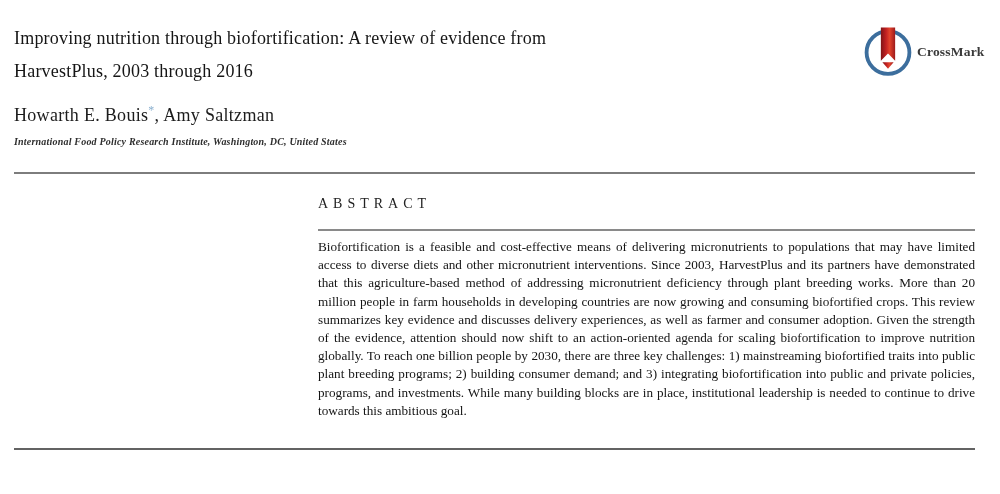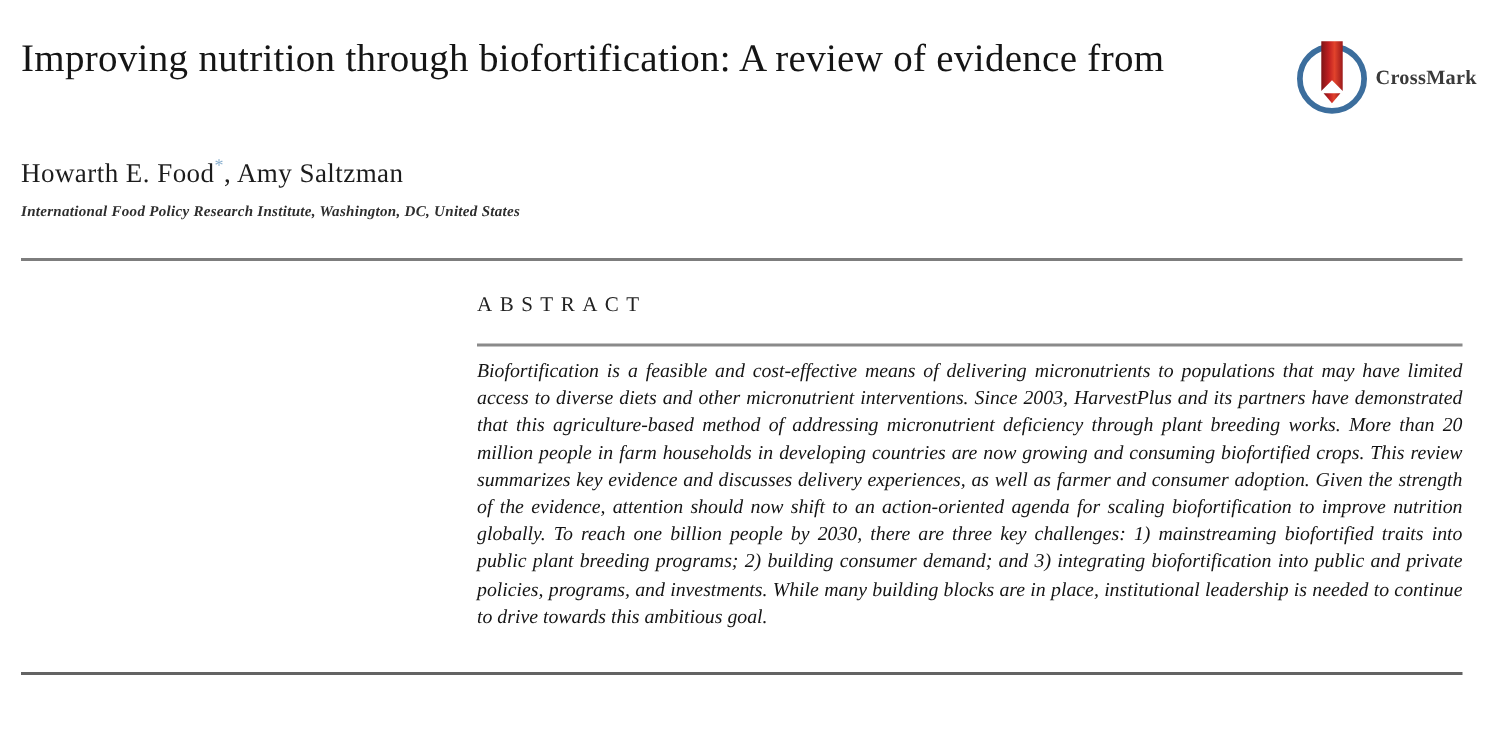--- a/index.html
+++ b/index.html
@@ -8,21 +8,21 @@
     background: #ffffff;
     position: relative;
     overflow: hidden;
     font-family: "Liberation Serif", "DejaVu Serif", serif;
     color: #1a1a1a;
   }
   .abs { position: absolute; }
 
   .title {
     left: 14px; top: 22px; width: 960px;
-    font-size: 26px; line-height: 33px;
+    font-size: 18px; line-height: 33px;
     color: #151515;
     letter-spacing: 0.2px;
   }
 
   .crossmark-badge {
     left: 864px; top: 26px;
     display: flex; align-items: center;
     cursor: pointer;
     font-weight: bold;
   }
@@ -59,28 +59,28 @@
     font-size: 14px; color: #222222;
     letter-spacing: 5px;
     text-align: right;
   }
 
   .abstract-body {
     left: 318px; top: 238px; width: 657px;
     font-size: 13.2px; line-height: 18.2px;
     text-align: justify;
     color: #141414;
-    font-style: italic;
   }
 </style>
 </head>
 <body>
 
 <h1 class="abs title" style="margin:0; font-weight:normal;">
   <div>Improving nutrition through biofortification: A review of evidence from</div>
+  <div>HarvestPlus, 2003 through 2016</div>
 </h1>
 
 <div class="abs crossmark-badge">
   <span>
     <svg width="48" height="51" viewBox="0 0 94 100" aria-hidden="true">
       <defs>
         <linearGradient id="cm-red" x1="0" y1="0" x2="1" y2="0">
           <stop offset="0" stop-color="#7e1416"></stop>
           <stop offset="0.35" stop-color="#c01f21"></stop>
           <stop offset="0.62" stop-color="#e2432c"></stop>
@@ -89,21 +89,21 @@
       </defs>
       <circle cx="47" cy="52" r="42" fill="#ffffff" stroke="#3c6e9d" stroke-width="7.5"></circle>
       <polygon points="33,3 61,3 61,68 47,54 33,68" fill="url(#cm-red)"></polygon>
       <polygon points="36,71 58,71 47,84" fill="url(#cm-red)"></polygon>
     </svg>
   </span>
   <span class="crossmark-label">CrossMark</span>
 </div>
 
 <div class="abs authors">
-  <span>Howarth E. Food</span><sup class="footnote-marker">*</sup><span>, </span><span>Amy Saltzman</span>
+  <span>Howarth E. Bouis</span><sup class="footnote-marker">*</sup><span>, </span><span>Amy Saltzman</span>
 </div>
 
 <div class="abs affiliation">International Food Policy Research Institute, Washington, DC, United States</div>
 
 <div class="abs rule rule-top"></div>
 
 <div class="abs abstract-heading">ABSTRACT</div>
 <div class="abs rule-abstract"></div>
 <div class="abs abstract-body">Biofortification is a feasible and cost-effective means of delivering micronutrients to populations that may have limited access to diverse diets and other micronutrient interventions. Since 2003, HarvestPlus and its partners have demonstrated that this agriculture-based method of addressing micronutrient deficiency through plant breeding works. More than 20 million people in farm households in developing countries are now growing and consuming biofortified crops. This review summarizes key evidence and discusses delivery experiences, as well as farmer and consumer adoption. Given the strength of the evidence, attention should now shift to an action-oriented agenda for scaling biofortification to improve nutrition globally. To reach one billion people by 2030, there are three key challenges: 1) mainstreaming biofortified traits into public plant breeding programs; 2) building consumer demand; and 3) integrating biofortification into public and private policies, programs, and investments. While many building blocks are in place, institutional leadership is needed to continue to drive towards this ambitious goal.</div>
 

